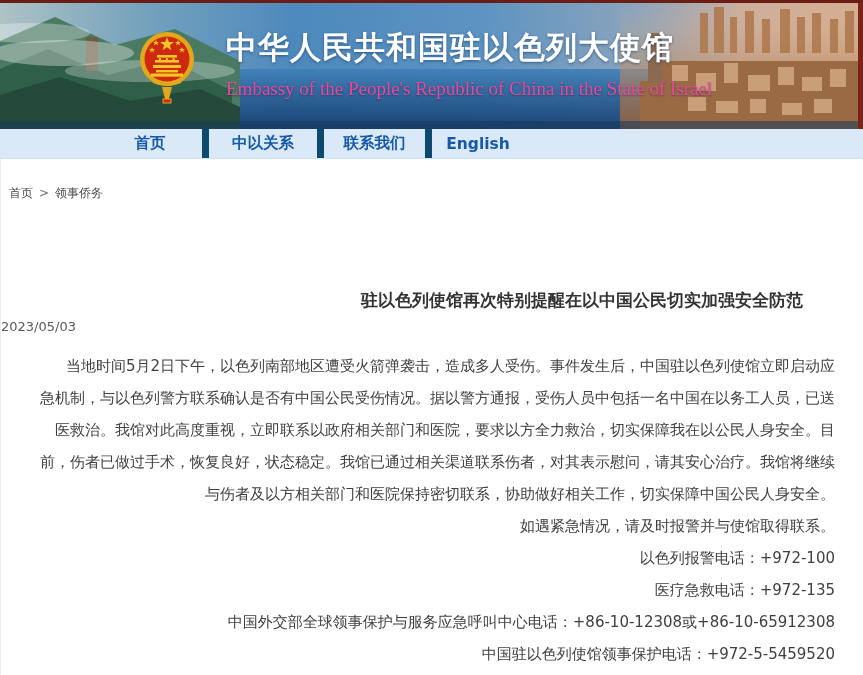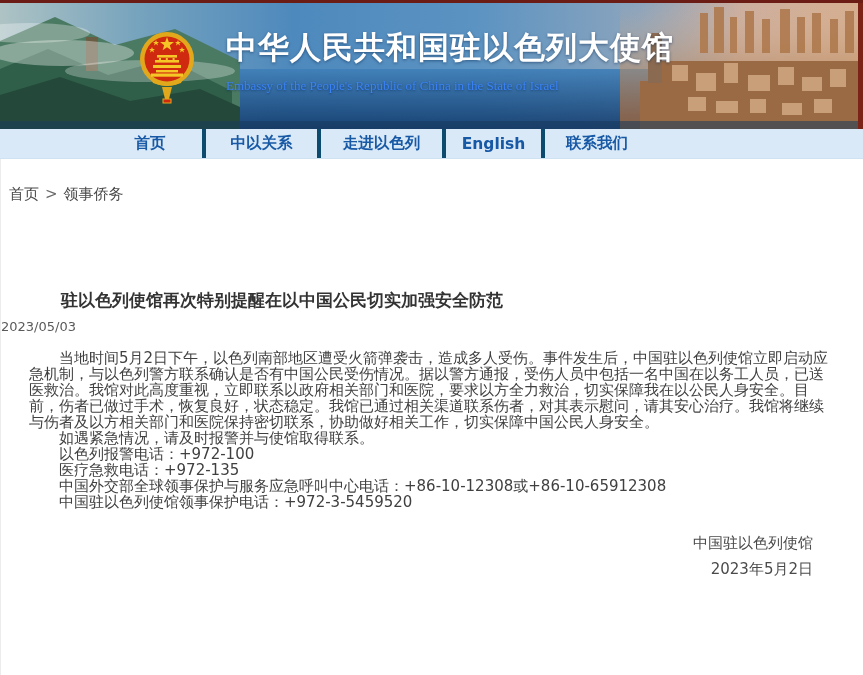--- a/index.html
+++ b/index.html
@@ -13,48 +13,48 @@
   .banner{ position:relative; width:863px; height:126px; overflow:hidden; }
   .banner svg.bg{ position:absolute; left:0; top:0; width:863px; height:126px; display:block; }
   .banner-right-strip{ position:absolute; right:0; top:0; width:5px; height:126px; background:#7c2318; z-index:6; }
   .emblem{ position:absolute; left:138px; top:22px; z-index:4; }
   .banner-titles{ position:absolute; left:226px; top:24px; z-index:4; }
   .banner-title-zh{
     color:#fff; font-size:31px; font-weight:bold; letter-spacing:1px;
     text-shadow:0 1px 3px rgba(10,40,80,.55); white-space:nowrap;
   }
   .banner-title-en{
-    margin-top:9px; color:#3b82f6; font-size:13px;
+    margin-top:9px; color:#ec4899; font-size:19px;
     font-family:"Liberation Serif","DejaVu Serif",serif;
     text-shadow:0 1px 2px rgba(10,40,80,.55); white-space:nowrap;
   }
   
   .nav{
     width:863px; height:30px; background:#d9e9f7; display:flex; align-items:stretch;
     border-bottom:1px solid #cfe2f2;
   }
   .nav-spacer{ width:98px; }
   .nav-item{
     display:flex; align-items:center; justify-content:center;
     color:#1859a6; font-size:15.5px; font-weight:bold; cursor:pointer; white-space:nowrap;
   }
-  .nav-item + .nav-item{ border-left:4px solid #0c4a6e; }
+  .nav-item + .nav-item{ border-left:7px solid #0c4a6e; }
   .w0{width:104px}.w1{width:115px}.w2{width:103px}.w3{width:110px}.w4{width:125px}.w5{width:108px}.w6{width:99px}
   
   .content{ width:863px; border-left:1px solid #ececec; min-height:517px; position:relative; }
-  .breadcrumb{ padding:26px 0 0 8px; font-size:15px; color:#4a4a4a; height:46px; }
+  .breadcrumb{ padding:26px 0 0 8px; font-size:12px; color:#4a4a4a; height:46px; }
   .breadcrumb a{ color:#4a4a4a; text-decoration:none; cursor:pointer; }
   .crumb-sep{ margin:0 6px; color:#6a6a6a; }
   .article-title{
-    margin-top:82px; text-align:left; font-size:17px; font-weight:bold;
+    margin-top:82px; text-align:right; font-size:17px; font-weight:bold;
     color:#333; line-height:26px; padding:0 60px;
   }
   .article-date{ margin-top:6px; text-align:left; font-size:13px; color:#5a5a5a; }
   .article-body{ margin-top:16px; padding:0 28px; color:#404040; font-size:15px; }
-  .article-body p{ text-indent:2em; line-height:16px; margin:0; }
+  .article-body p{ text-indent:2em; line-height:32px; margin:0;text-align:right; }
   .signature{ margin-top:20px; padding-right:50px; text-align:right; font-size:15px; color:#4a4a4a; line-height:26px; }
 </style>
 </head>
 <body>
 
 <div class="page">
 
   <div class="banner">
     <svg class="bg" viewBox="0 0 863 126" preserveAspectRatio="none">
       <defs>
@@ -151,42 +151,41 @@
       <div class="banner-title-zh">中华人民共和国驻以色列大使馆</div>
       <div class="banner-title-en">Embassy of the People's Republic of China in the State of Israel</div>
     </div>
     <div class="banner-right-strip"></div>
   </div>
 
   <div class="nav">
     <div class="nav-spacer"></div>
     <div class="nav-item w0">首页</div>
     <div class="nav-item w1">中以关系</div>
-    <div class="nav-item w4">走进以色列</div>
+    <div class="nav-item w5">联系我们</div>
     <div class="nav-item w6">English</div>
-    <div class="nav-item w5">联系我们</div>
   </div>
 
   <div class="content">
 
     <div class="breadcrumb">
       <a>首页</a><span class="crumb-sep">&gt;</span><a>领事侨务</a>
     </div>
 
     <div class="article-title">驻以色列使馆再次特别提醒在以中国公民切实加强安全防范</div>
 
     <div class="article-date">2023/05/03</div>
 
     <div class="article-body">
       <p>当地时间5月2日下午，以色列南部地区遭受火箭弹袭击，造成多人受伤。事件发生后，中国驻以色列使馆立即启动应急机制，与以色列警方联系确认是否有中国公民受伤情况。据以警方通报，受伤人员中包括一名中国在以务工人员，已送医救治。我馆对此高度重视，立即联系以政府相关部门和医院，要求以方全力救治，切实保障我在以公民人身安全。目前，伤者已做过手术，恢复良好，状态稳定。我馆已通过相关渠道联系伤者，对其表示慰问，请其安心治疗。我馆将继续与伤者及以方相关部门和医院保持密切联系，协助做好相关工作，切实保障中国公民人身安全。</p>
       <p>如遇紧急情况，请及时报警并与使馆取得联系。</p>
       <p>以色列报警电话：+972-100</p>
       <p>医疗急救电话：+972-135</p>
       <p>中国外交部全球领事保护与服务应急呼叫中心电话：+86-10-12308或+86-10-65912308</p>
-      <p>中国驻以色列使馆领事保护电话：+972-3-5459520</p>
+      <p>中国驻以色列使馆领事保护电话：+972-5-5459520</p>
     </div>
 
     <div class="signature">
       <div>中国驻以色列使馆</div>
       <div>2023年5月2日</div>
     </div>
 
   </div>
 
 </div>

